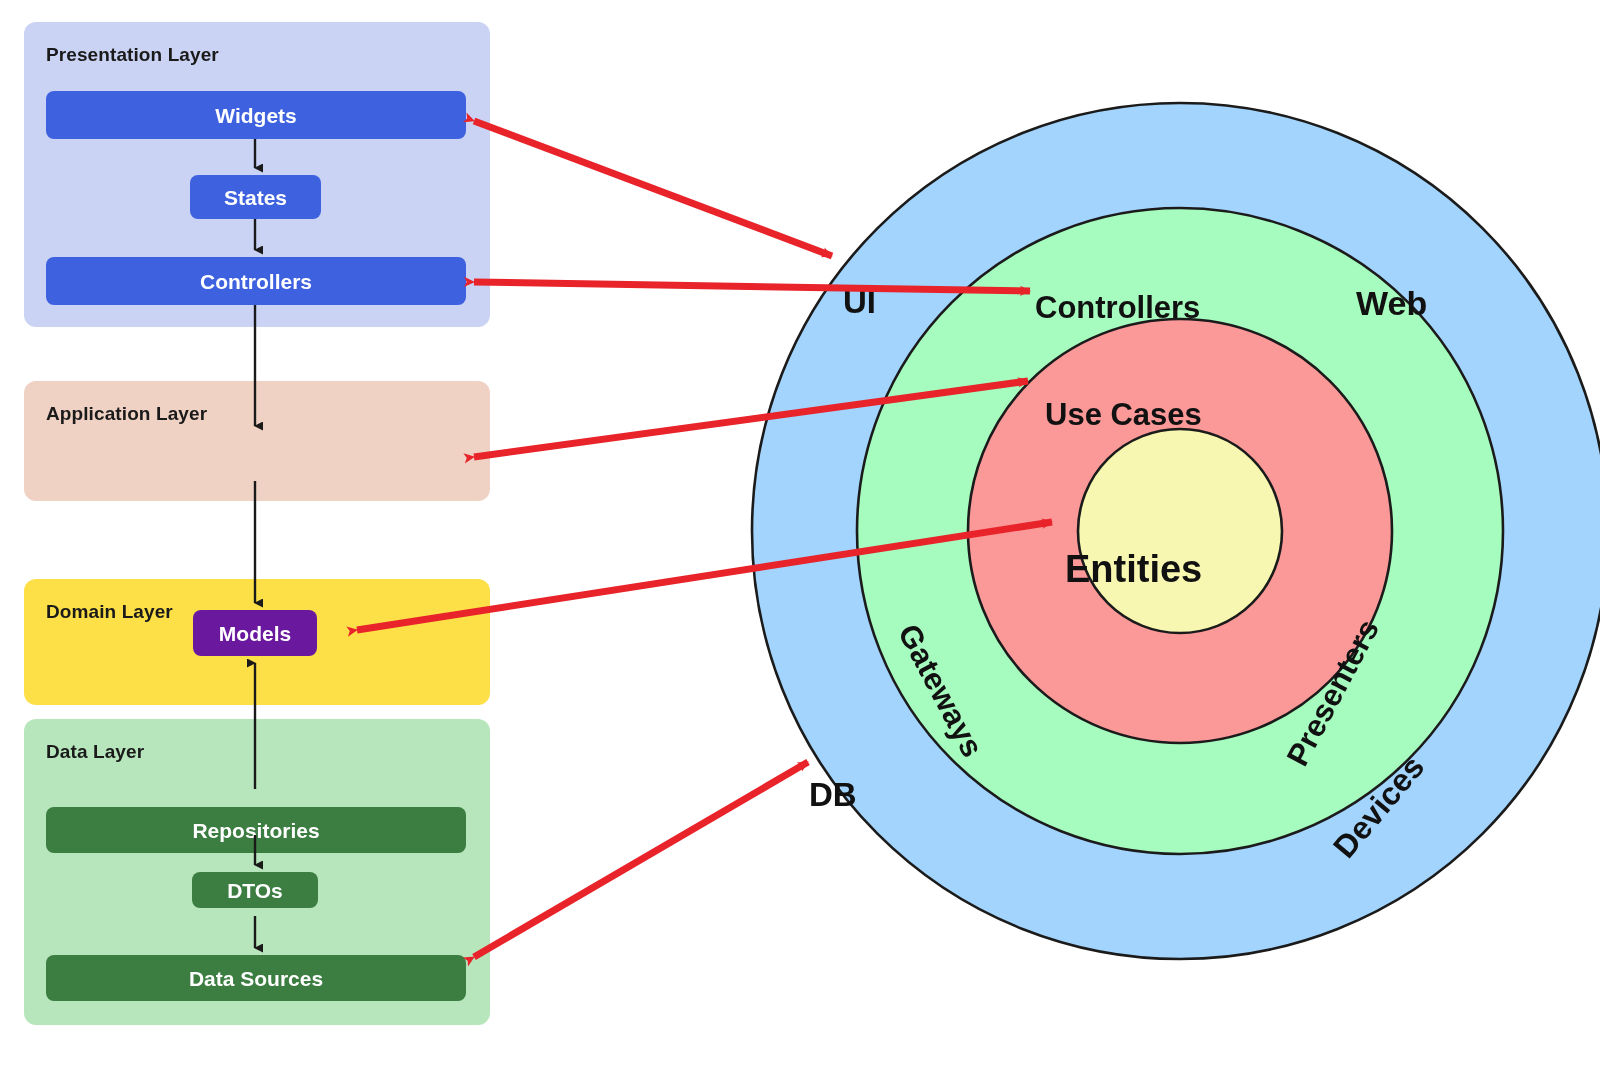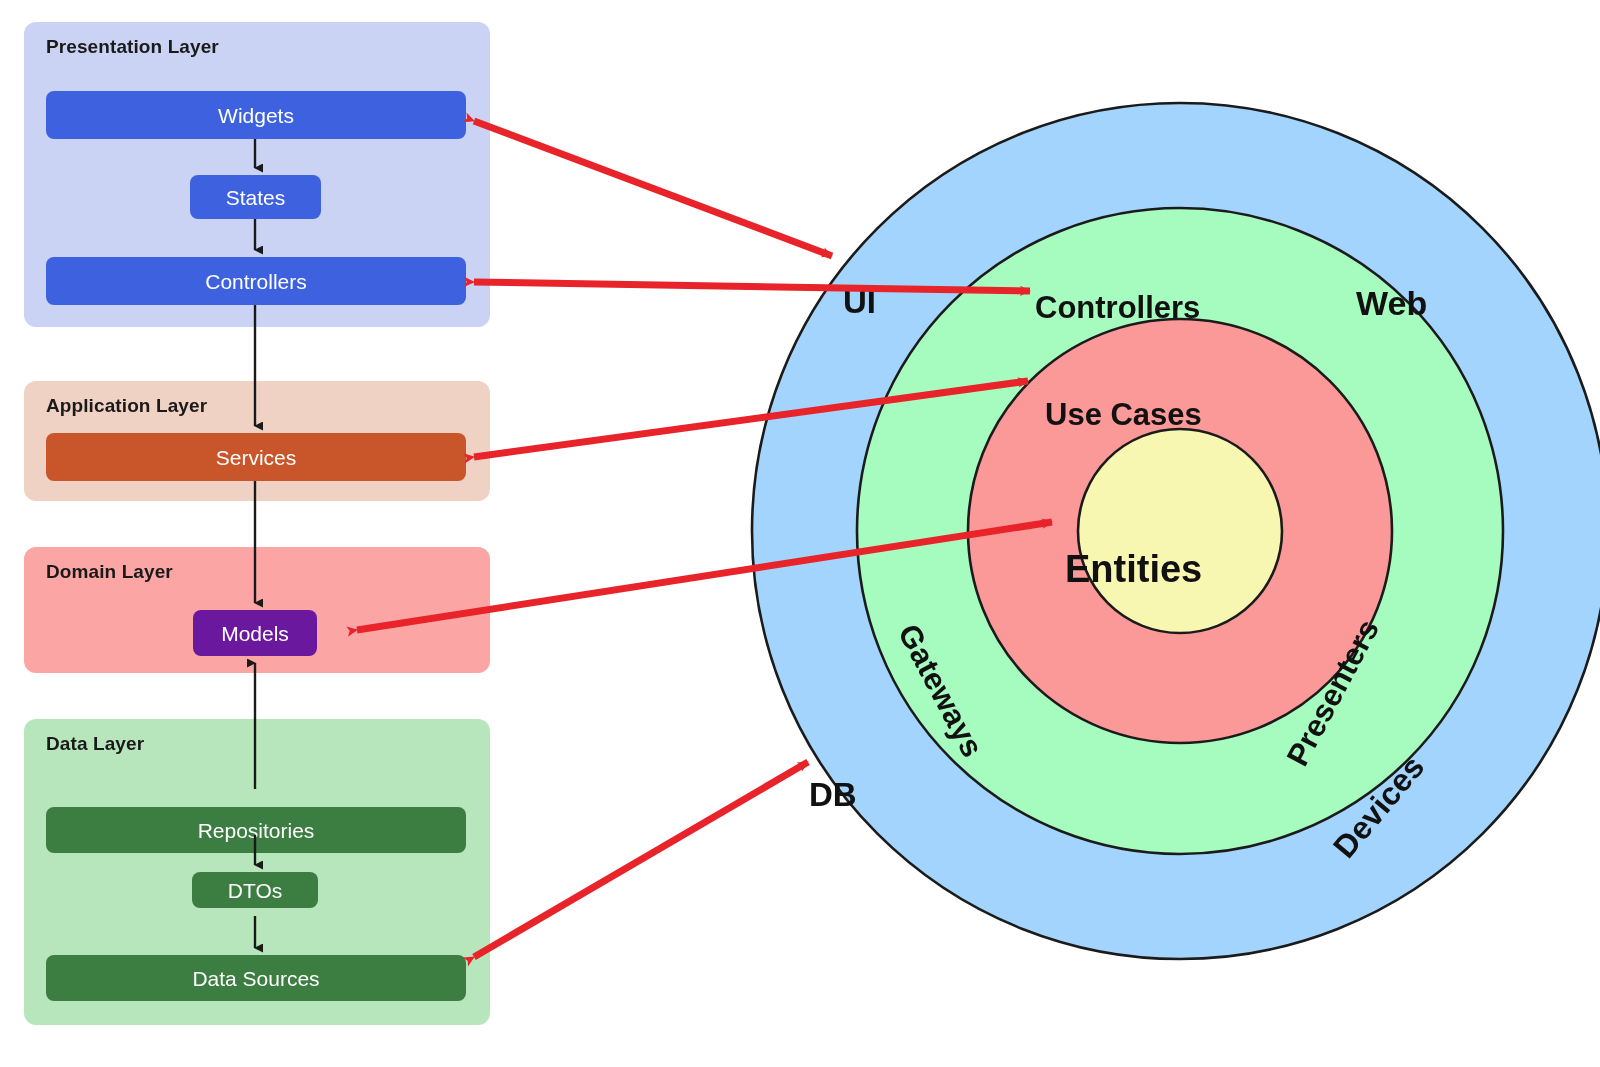--- a/index.html
+++ b/index.html
@@ -13,42 +13,42 @@
   #root{position:absolute;inset:0;}
 
   
   .layer{
     position:absolute;
     border-radius:12px;
     box-sizing:border-box;
   }
   .layer-title{
     position:absolute;
-    left:22px;top:14px;
+    left:22px;top:22px;
     font-size:19px;
     font-weight:bold;
     color:#1a1a1a;
     letter-spacing:.1px;
   }
   .node{
     position:absolute;
     display:flex;align-items:center;justify-content:center;
     border-radius:8px;
     color:#ffffff;
-    font-weight:normal;
+    font-weight:bold;
     font-size:21px;
     box-sizing:border-box;
     text-align:center;
     line-height:1;
   }
 
   
   .lay-pres{background:#CBD3F4;}
   .lay-app {background:#EFD2C4;}
-  .lay-dom {background:#fca5a5;}
+  .lay-dom {background:#fde047;margin-top:32px;}
   .lay-data{background:#B8E6BC;}
 
   .n-blue {background:#3D61DF;}
   .n-orange{background:#C9552A;}
   .n-purple{background:#6A189E;}
   .n-green {background:#3C7D42;}
 
   
   #flow{position:absolute;left:0;top:0;width:1600px;height:1067px;pointer-events:none;}
 
@@ -77,23 +77,20 @@
   </div>
   <div class="node n-blue" style="left:190px;top:175px;width:131px;height:44px;">
     <span>States</span>
   </div>
   <div class="node n-blue" style="left:46px;top:257px;width:420px;height:48px;">
     <span>Controllers</span>
   </div>
 
   <div class="layer lay-app" style="left:24px;top:381px;width:466px;height:120px;">
     <div class="layer-title">Application Layer</div>
-  </div>
-  <div class="node n-orange" style="left:46px;top:433px;width:420px;height:48px;">
-    <span>Services</span>
   </div>
 
   <div class="layer lay-dom" style="left:24px;top:547px;width:466px;height:126px;">
     <div class="layer-title">Domain Layer</div>
   </div>
   <div class="node n-purple" style="left:193px;top:610px;width:124px;height:46px;">
     <span>Models</span>
   </div>
 
   <div class="layer lay-data" style="left:24px;top:719px;width:466px;height:306px;">

